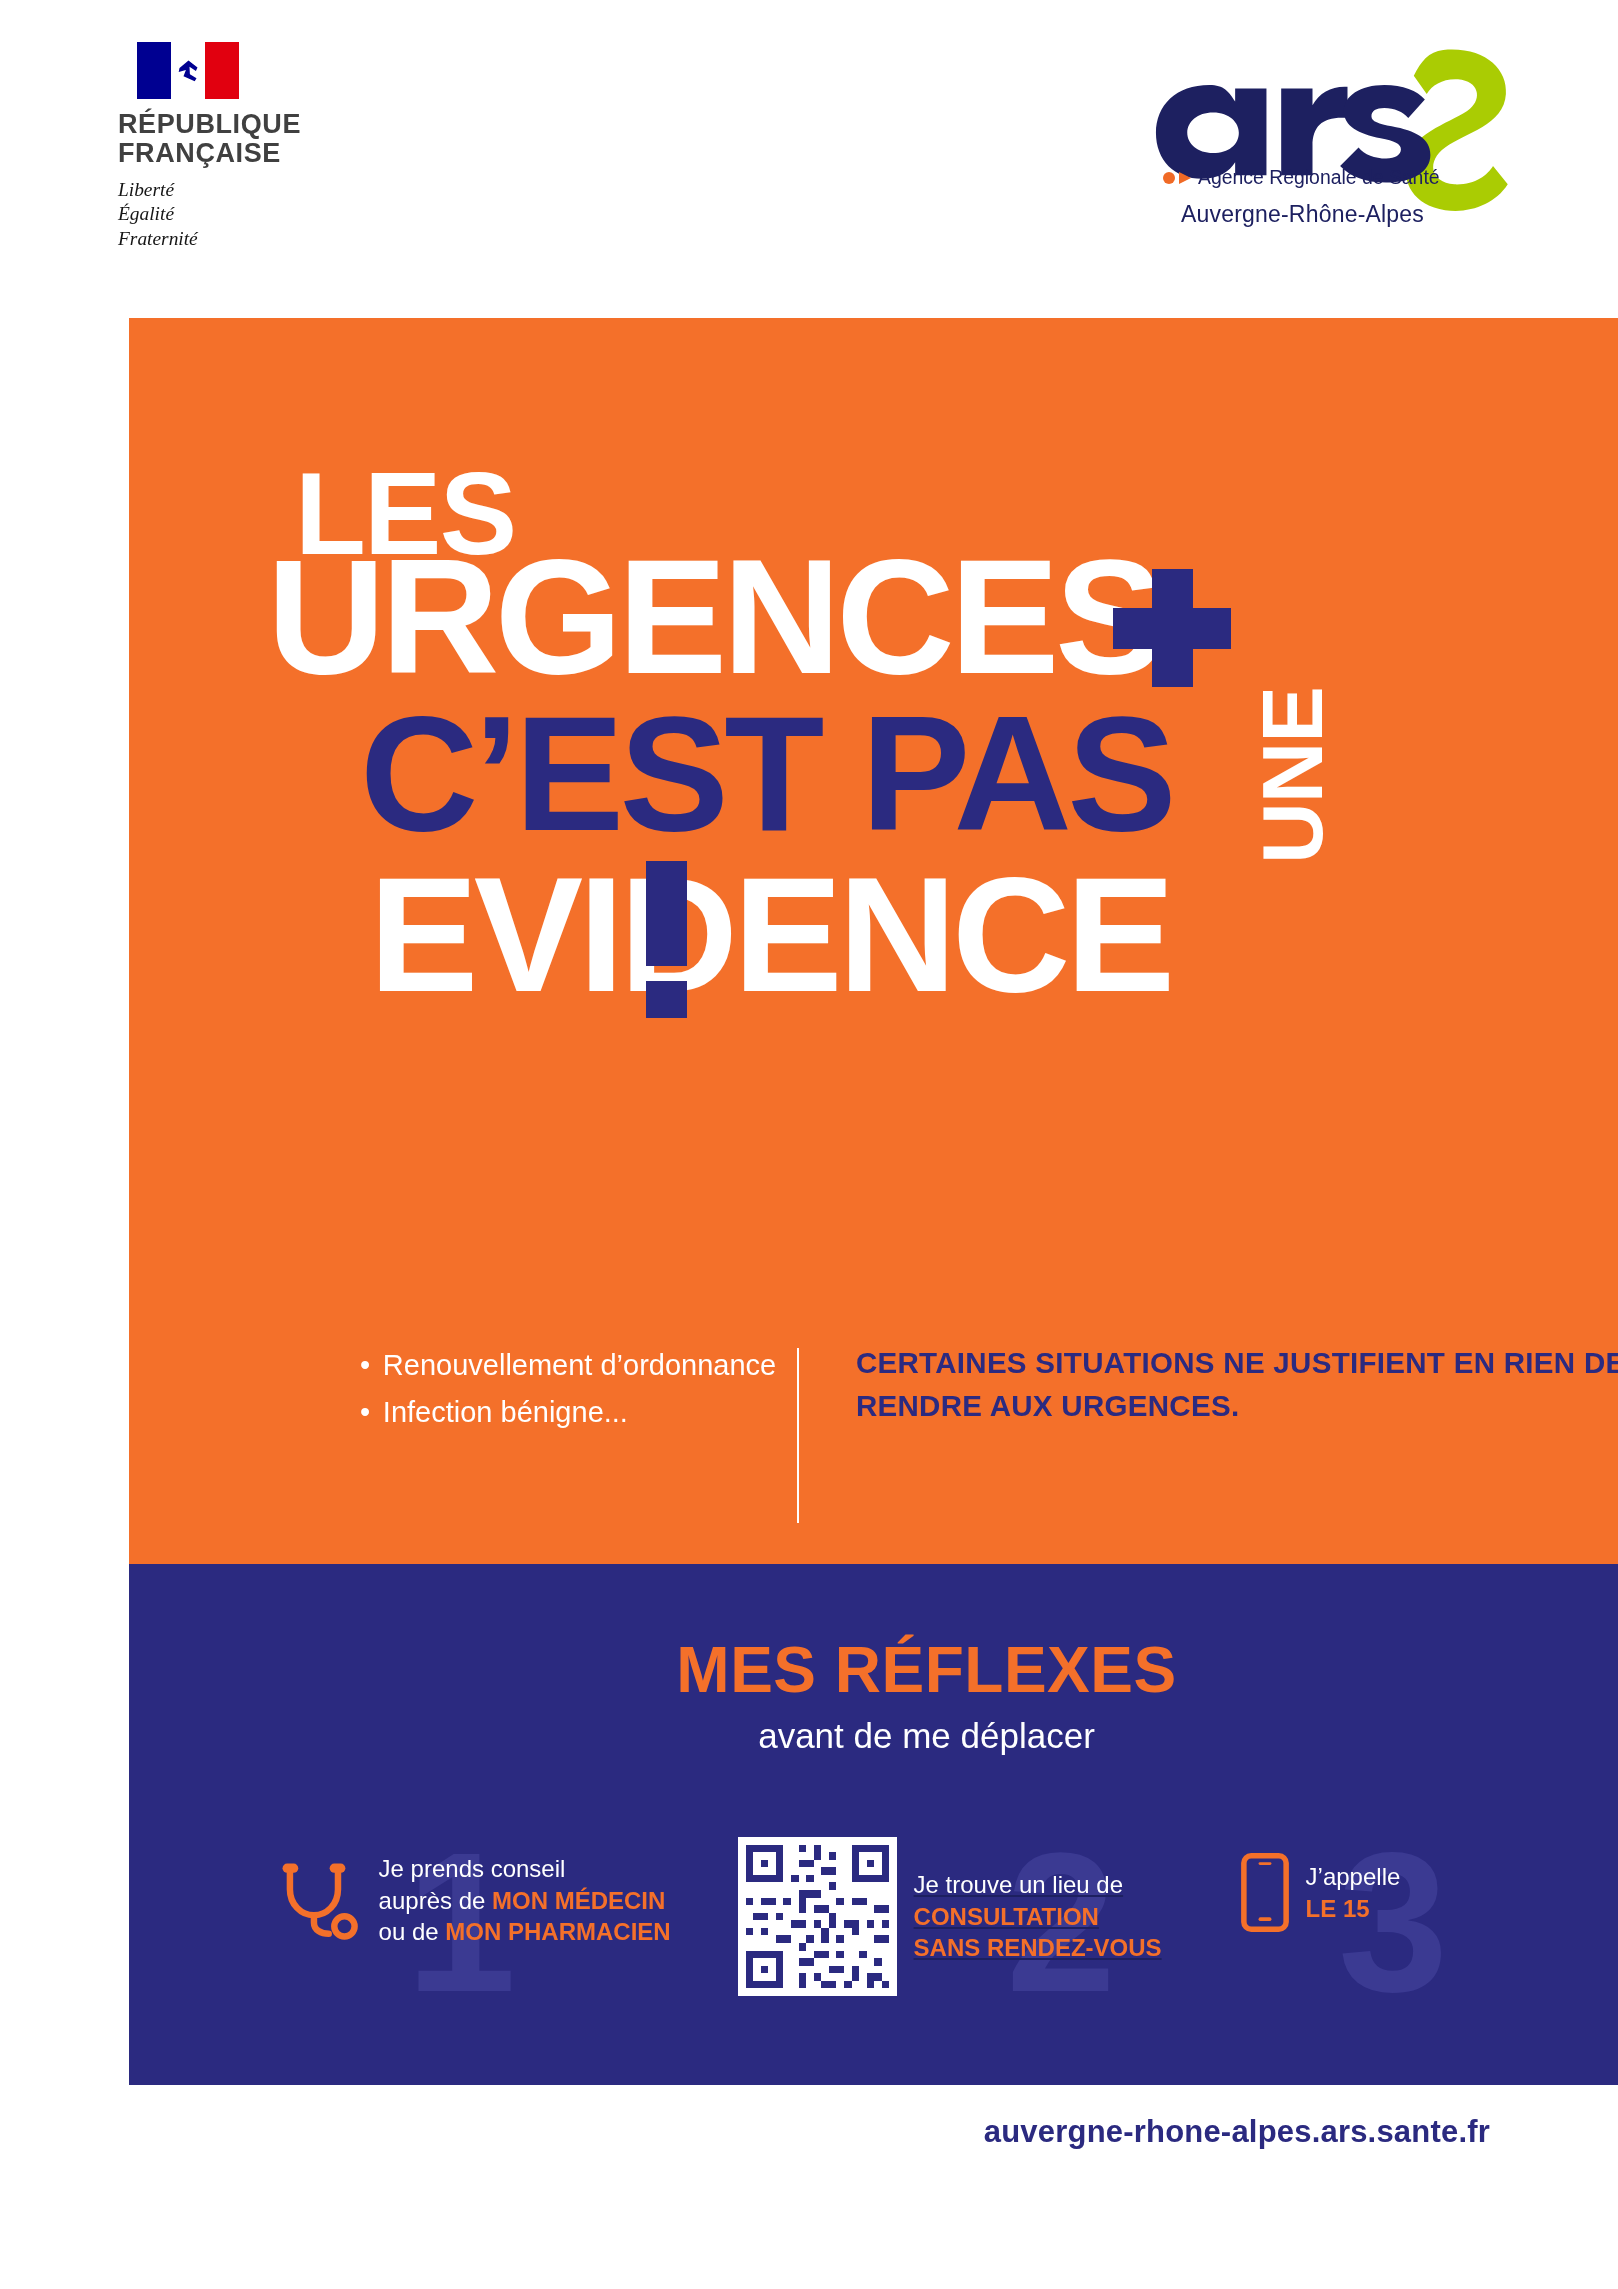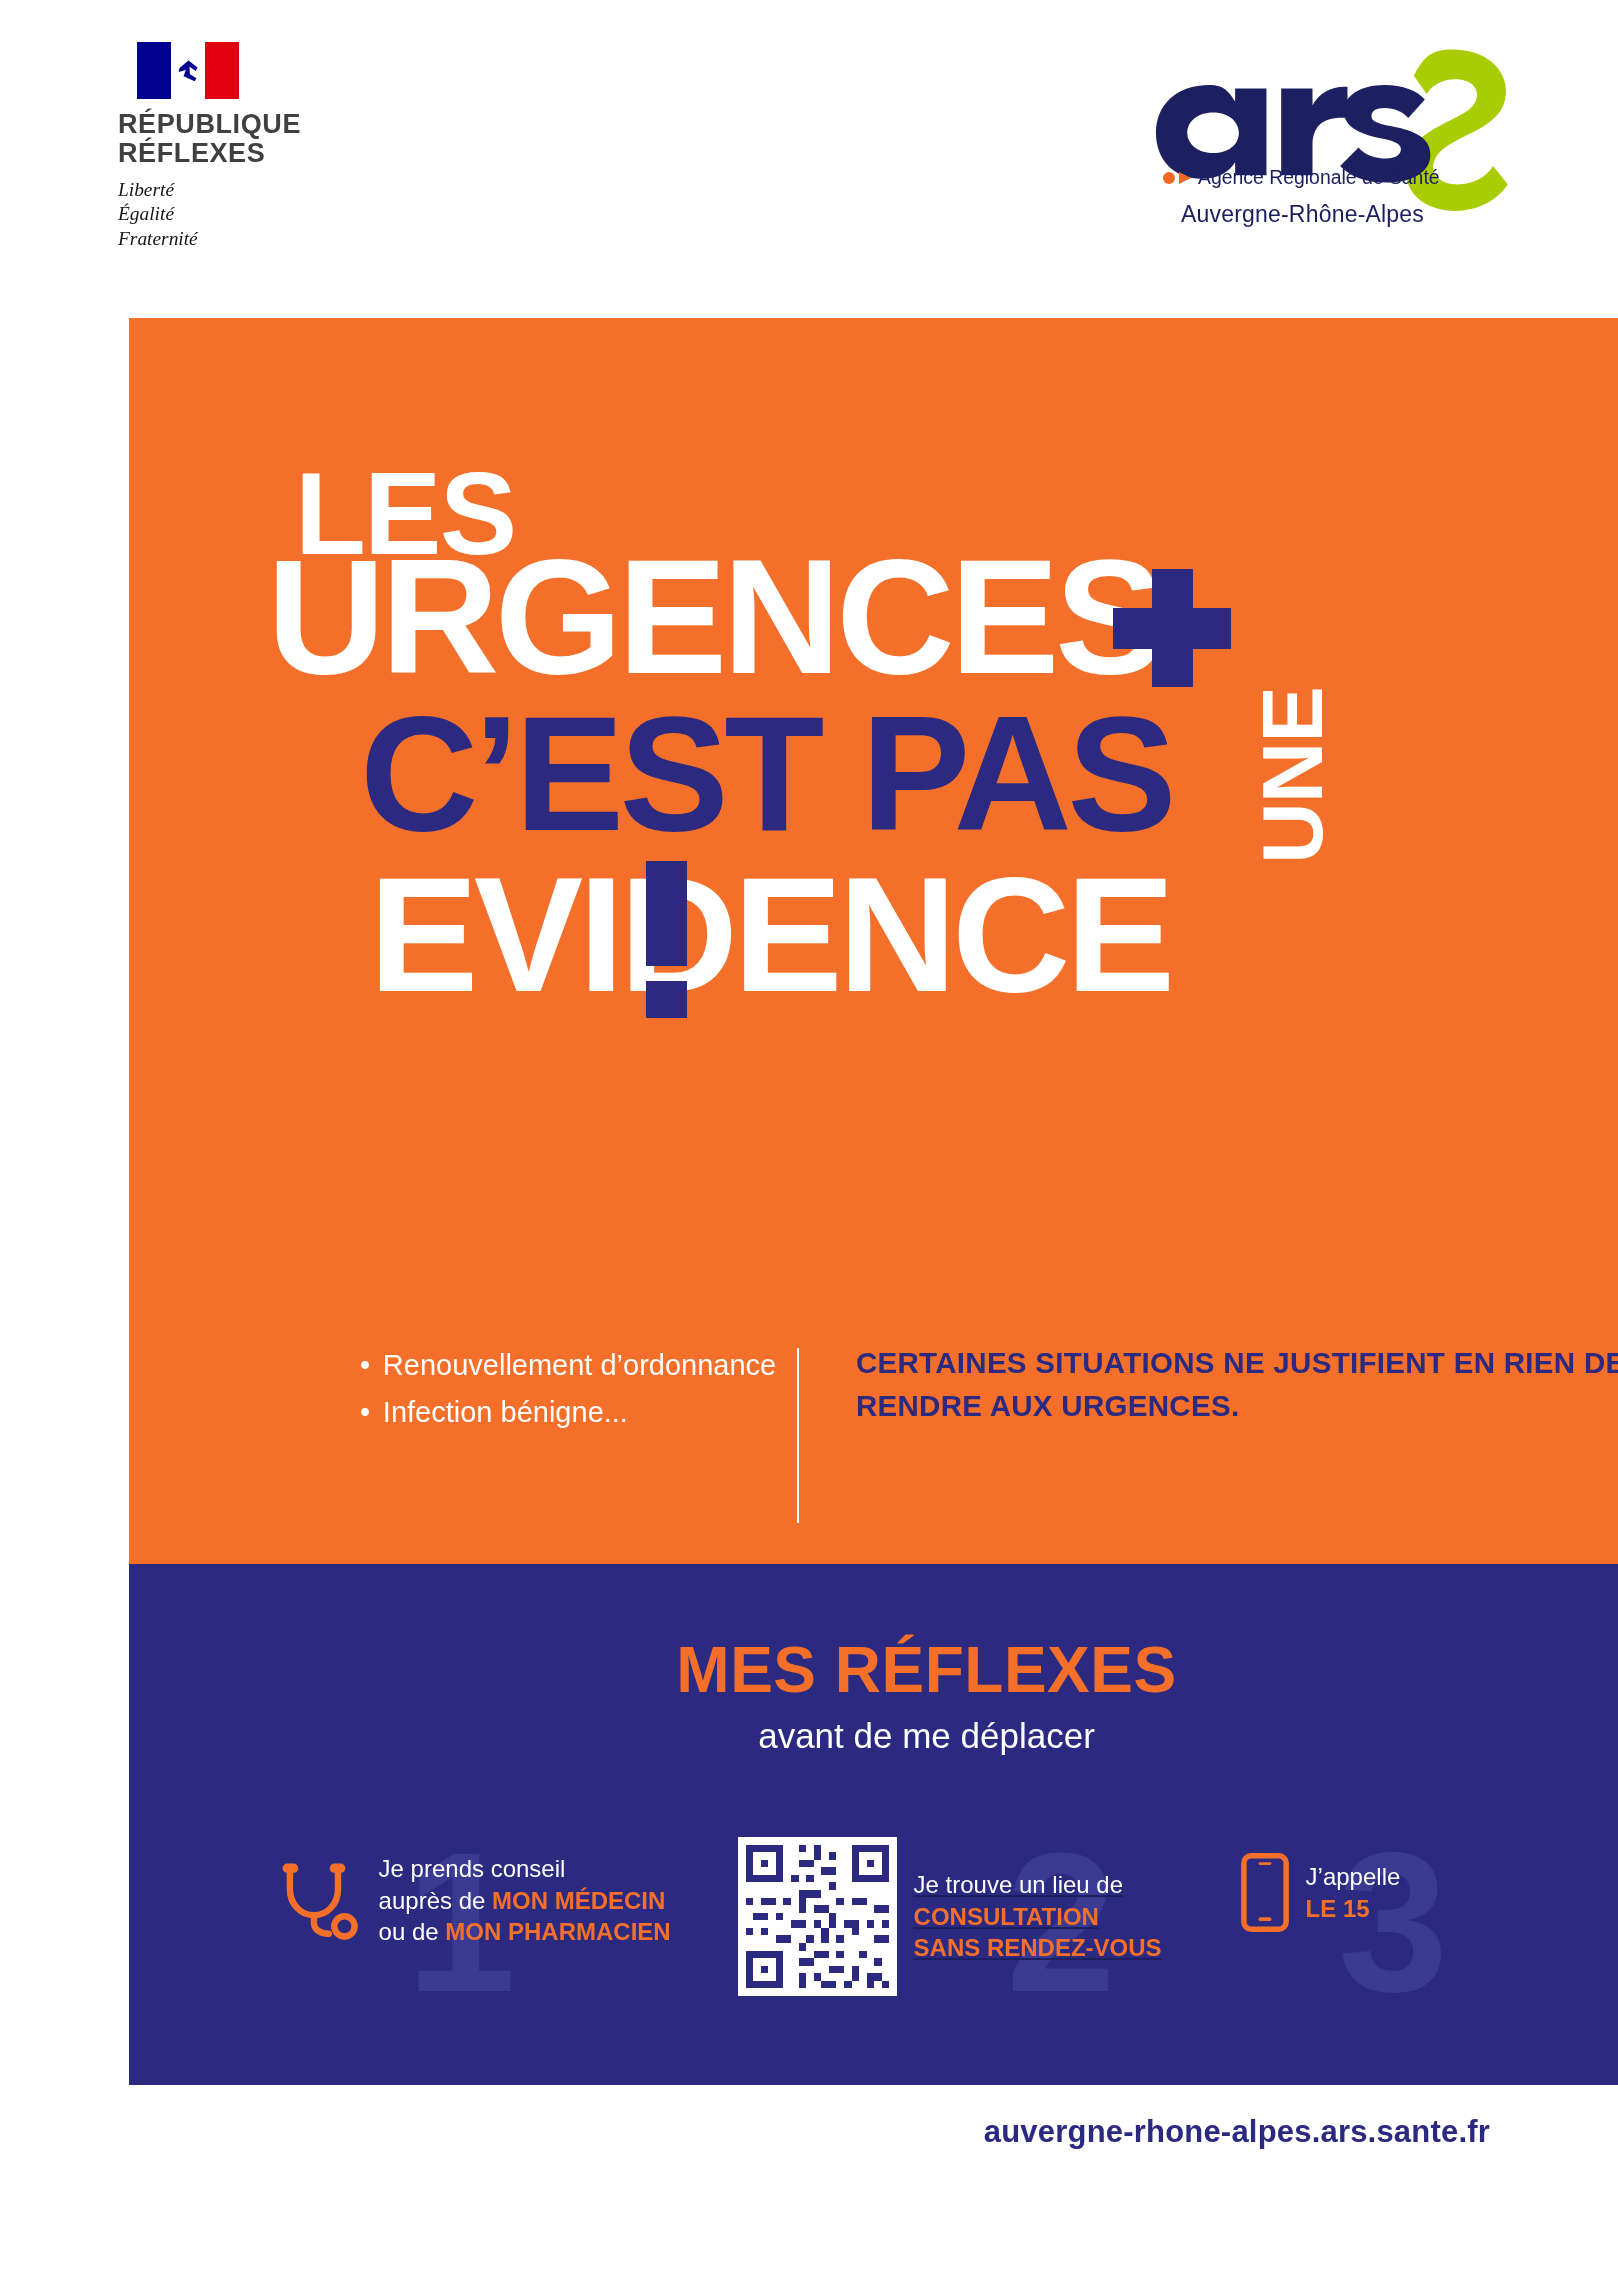--- a/index.html
+++ b/index.html
@@ -330,21 +330,21 @@
 <div class="header">
 
   <div class="marianne">
     <div class="flag">
       <div class="band b1"></div>
       <div class="band b2"></div>
       <div class="band b3"></div>
     </div>
     <div class="marianne-title">
       <div>RÉPUBLIQUE</div>
-      <div>RÉFLEXES</div>
+      <div>FRANÇAISE</div>
     </div>
     <div class="marianne-motto">
       <div>Liberté</div>
       <div>Égalité</div>
       <div>Fraternité</div>
     </div>
   </div>
 
   <div class="ars-logo">
     <svg width="360" height="198" viewBox="0 0 390 215" aria-hidden="true">

